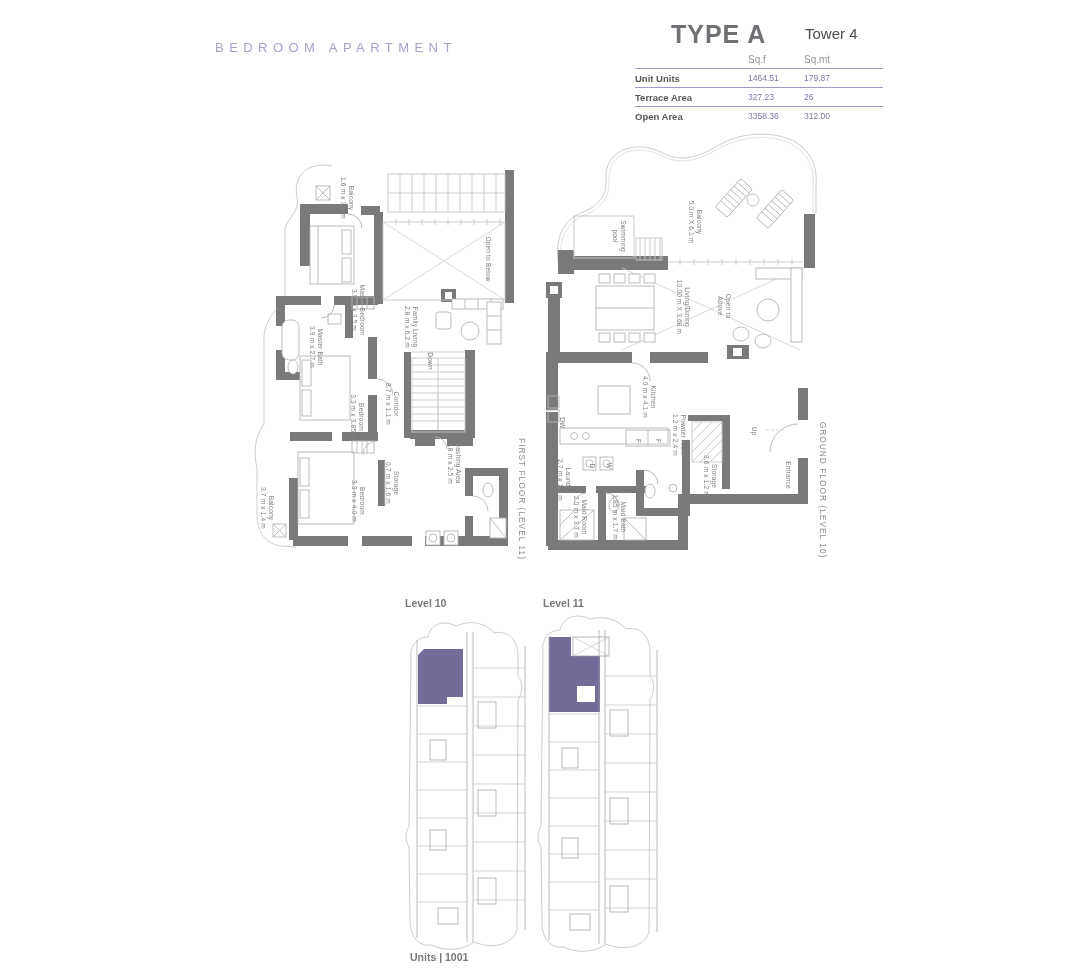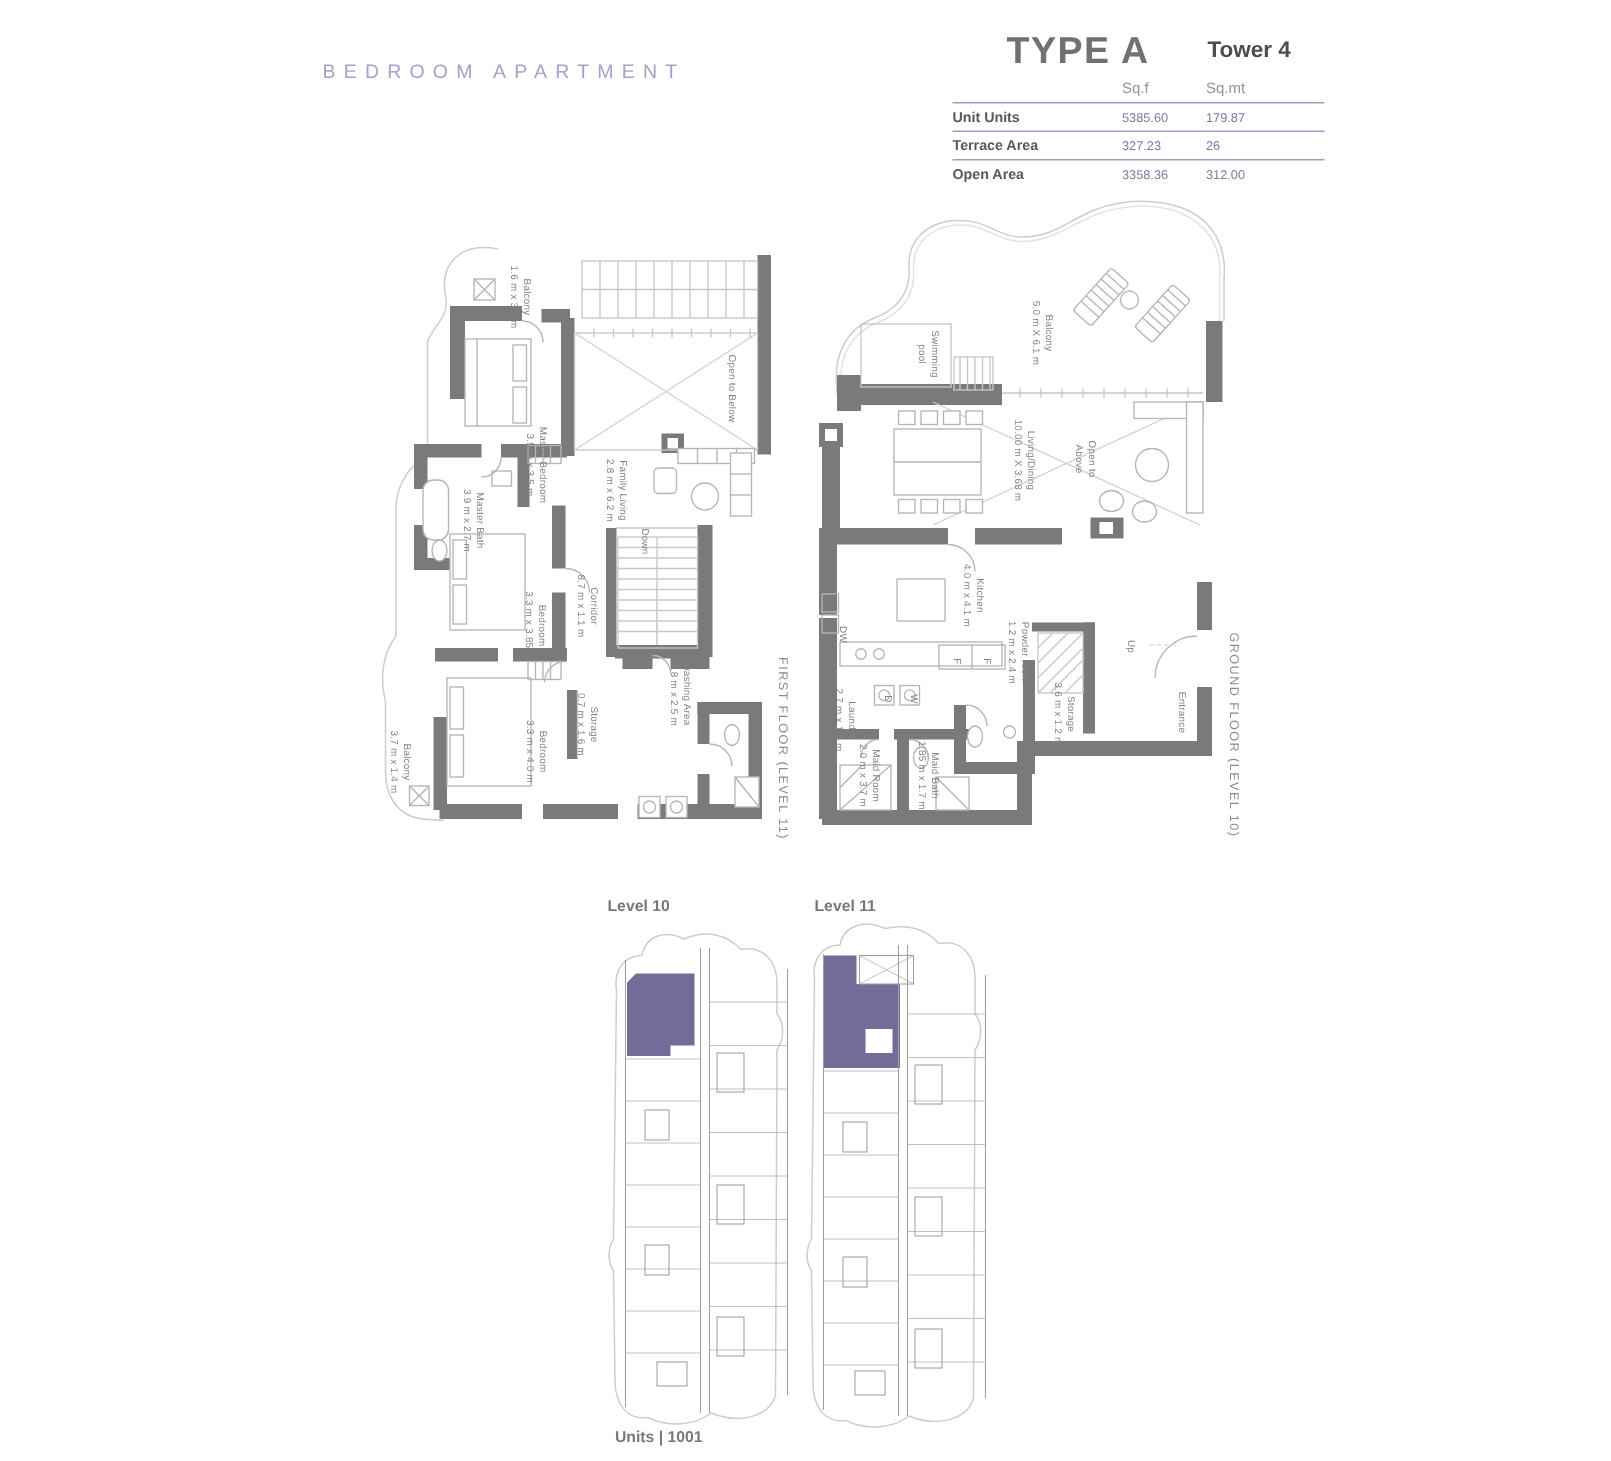--- a/index.html
+++ b/index.html
@@ -12,21 +12,21 @@
   html,body{margin:0;padding:0;}
   body{width:1074px;height:974px;background:#ffffff;position:relative;overflow:hidden;
        font-family:"Liberation Sans",sans-serif;}
   .page-header{position:absolute;left:215px;top:12px;}
   .page-title{font-family:"Liberation Serif","DejaVu Serif",serif;font-weight:700;
               font-size:48px;line-height:52px;letter-spacing:2px;color:var(--brand-purple);}
   .page-subtitle{margin-top:28px;font-size:13px;letter-spacing:0.42em;color:var(--subtitle-purple);}
   .spec{position:absolute;left:635px;top:18px;width:248px;}
   .spec-head{position:relative;height:32px;}
   .spec-type{position:absolute;left:0;top:2px;font-size:25px;font-weight:700;color:var(--heading-gray);letter-spacing:1px;margin-left:36px;}
-  .spec-tower{position:absolute;left:170px;top:7px;font-size:15px;font-weight:700;color:var(--dark-text);}
+  .spec-tower{position:absolute;left:170px;top:7px;font-size:15px;font-weight:400;color:var(--dark-text);}
   .spec-grid{display:grid;grid-template-columns:113px 56px 79px;}
   .cell{font-size:10px;color:var(--muted-gray);padding:4px 0 3px 0;}
   .cell.lbl{font-size:9.5px;font-weight:700;color:var(--row-label);}
   .cell.val{font-size:8.5px;color:var(--value-purple);}
   .cell.r{border-top:1.5px solid var(--table-line);}
   svg{position:absolute;left:0;top:0;}
   .wall{fill:var(--wall-gray);stroke:none;}
   .tline{stroke:var(--thin-line);stroke-width:0.9;fill:none;}
   .xline{stroke:#cfcfcf;stroke-width:0.8;fill:none;}
   .furn{stroke:var(--furniture-line);stroke-width:0.9;fill:#ffffff;}
@@ -50,21 +50,21 @@
   <div class="spec-head">
     <div class="spec-type">TYPE A</div>
     <div class="spec-tower">Tower 4</div>
   </div>
   <div class="spec-grid">
     <div class="cell"></div>
     <div class="cell">Sq.f</div>
     <div class="cell">Sq.mt</div>
 
     <div class="cell lbl r">Unit Units</div>
-    <div class="cell val r">5385.60</div>
+    <div class="cell val r">1464.51</div>
     <div class="cell val r">179.87</div>
 
     <div class="cell lbl r">Terrace Area</div>
     <div class="cell val r">327.23</div>
     <div class="cell val r">26</div>
 
     <div class="cell lbl r">Open Area</div>
     <div class="cell val r">3358.36</div>
     <div class="cell val r">312.00</div>
   </div>

